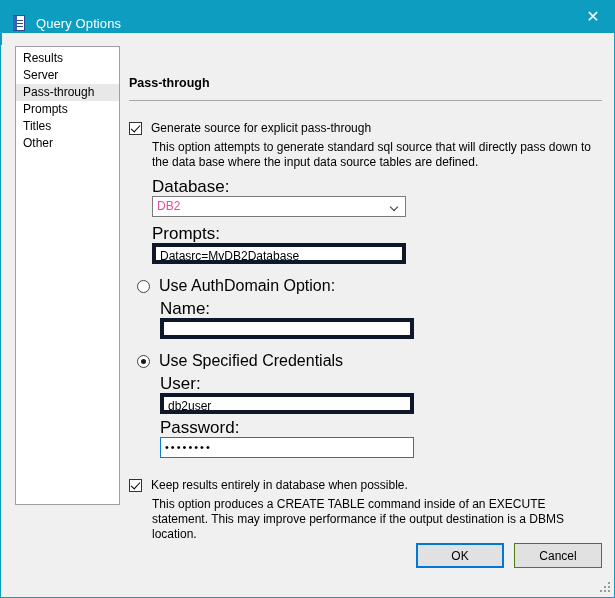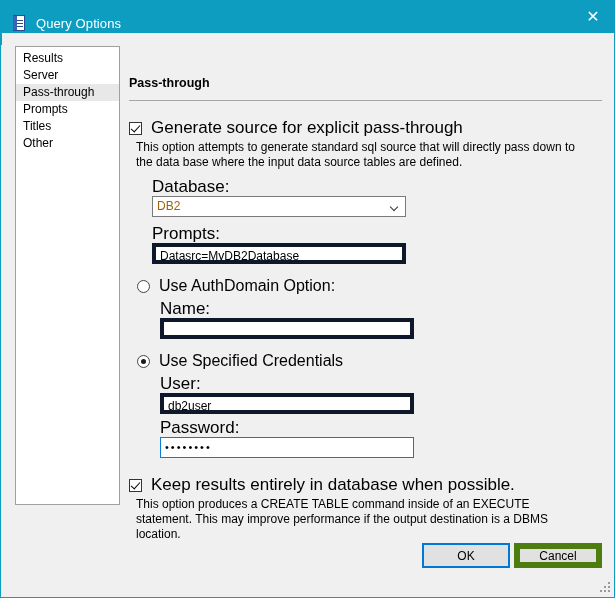--- a/index.html
+++ b/index.html
@@ -158,30 +158,30 @@
     position: absolute;
     left: 3px;
     top: 0px;
     width: 4px;
     height: 8px;
     border: solid #000000;
     border-width: 0 1.6px 1.6px 0;
     transform: rotate(42deg);
   }
   .chk-label {
-    font-size: 17px;
+    font-size: 12px;
     color: #000000;
     margin-left: 9px;
     line-height: 14px;
   }
   .desc {
     font-size: 12px;
     color: #000000;
     line-height: 15px;
-    margin-left: 7px;
+    margin-left: 23px;
     margin-top: 5px;
     width: 444px;
   }
 
   
   .field-group {
     margin-left: 23px;
     margin-top: 9px;
     width: 254px;
   }
@@ -215,21 +215,21 @@
   .combo {
     position: relative;
     width: 254px;
     height: 21px;
     box-sizing: border-box;
     background: #ffffff;
     border: 1px solid #7a7a7a;
   }
   .combo .value {
     font-size: 12px;
-    color: #a16207;
+    color: #ec4899;
     line-height: 19px;
     padding-left: 4px;
   }
   .combo .arrow {
     position: absolute;
     right: 7px;
     top: 7px;
     width: 7px;
     height: 7px;
   }
@@ -278,28 +278,28 @@
     margin-top: 6px;
     width: 254px;
   }
 
   
   .buttons {
     position: absolute;
     right: 12px;
     top: 510px;
     display: flex;
-    gap: 4px;
+    gap: 10px;
   }
   .btn {
     width: 88px;
     height: 25px;
     box-sizing: border-box;
     background: #e1e1e1;
-    border: 6px solid #4d7c0f;
+    border: 1px solid #4d7c0f;
     font-size: 12px;
     color: #000000;
     display: flex;
     align-items: center;
     justify-content: center;
     font-family: "Liberation Sans", sans-serif;
   }
   .btn.default {
     border: 2px solid #0078d7;
     background: #e1e1e1;

